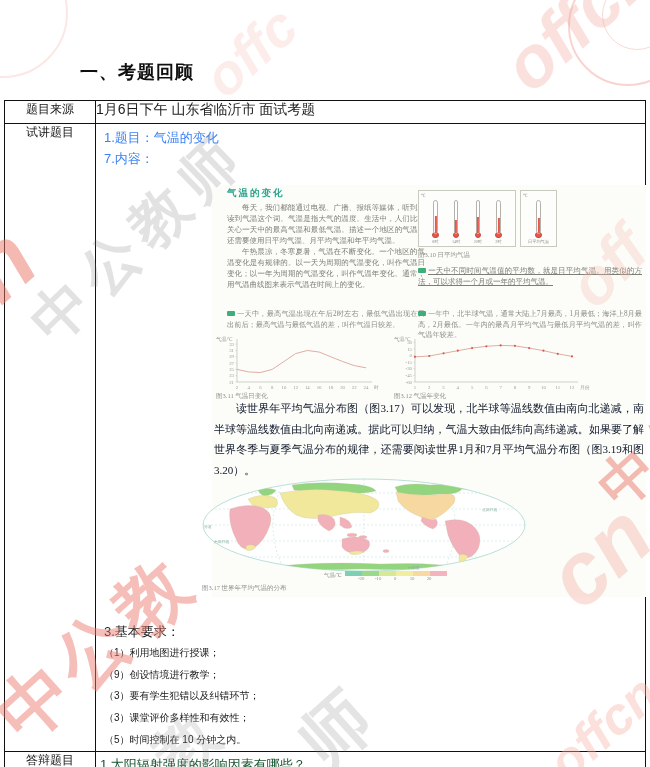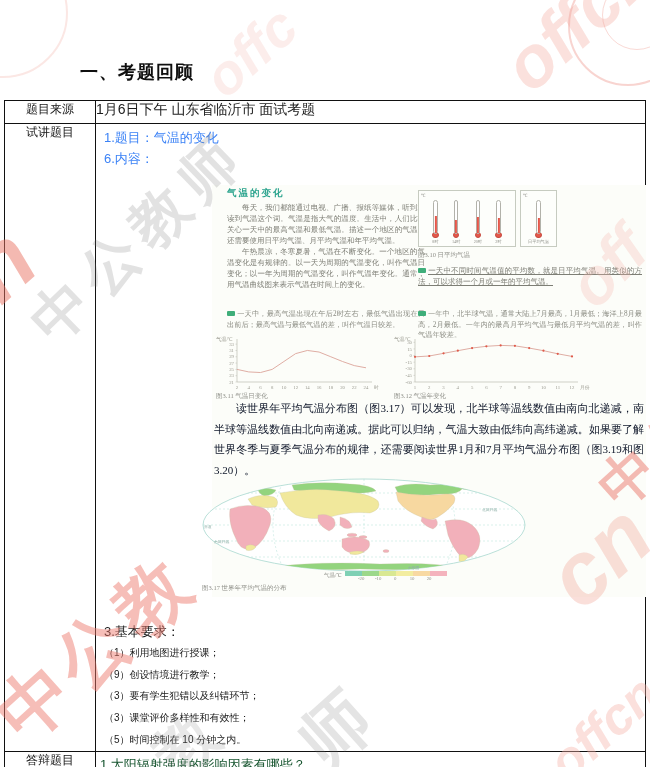--- a/index.html
+++ b/index.html
@@ -139,21 +139,21 @@
   <table class="main">
     <tbody>
         <tr>
       <td class="label-cell">题目来源</td>
       <td class="source-value">1月6日下午 山东省临沂市 面试考题</td>
     </tr>
     <tr>
       <td class="label-cell">试讲题目</td>
       <td class="content-cell">
         <div class="content-line">1.题目：气温的变化</div>
-        <div class="content-line">6.内容：</div>
+        <div class="content-line">7.内容：</div>
 
         <div class="scan">
           <div class="abs tb-heading">气温的变化</div>
           <div class="abs tb-paras">
             <p>每天，我们都能通过电视、广播、报纸等媒体，听到或读到气温这个词。气温是指大气的温度。生活中，人们比较关心一天中的最高气温和最低气温。描述一个地区的气温，还需要使用日平均气温、月平均气温和年平均气温。</p>
             <p>午热晨凉，冬寒夏暑，气温在不断变化。一个地区的气温变化是有规律的。以一天为周期的气温变化，叫作气温日变化；以一年为周期的气温变化，叫作气温年变化。通常，用气温曲线图来表示气温在时间上的变化。</p>
           </div>
           <div class="abs fig310">
             <div class="tboxes">
               <div class="tbox" id="tbox1">

